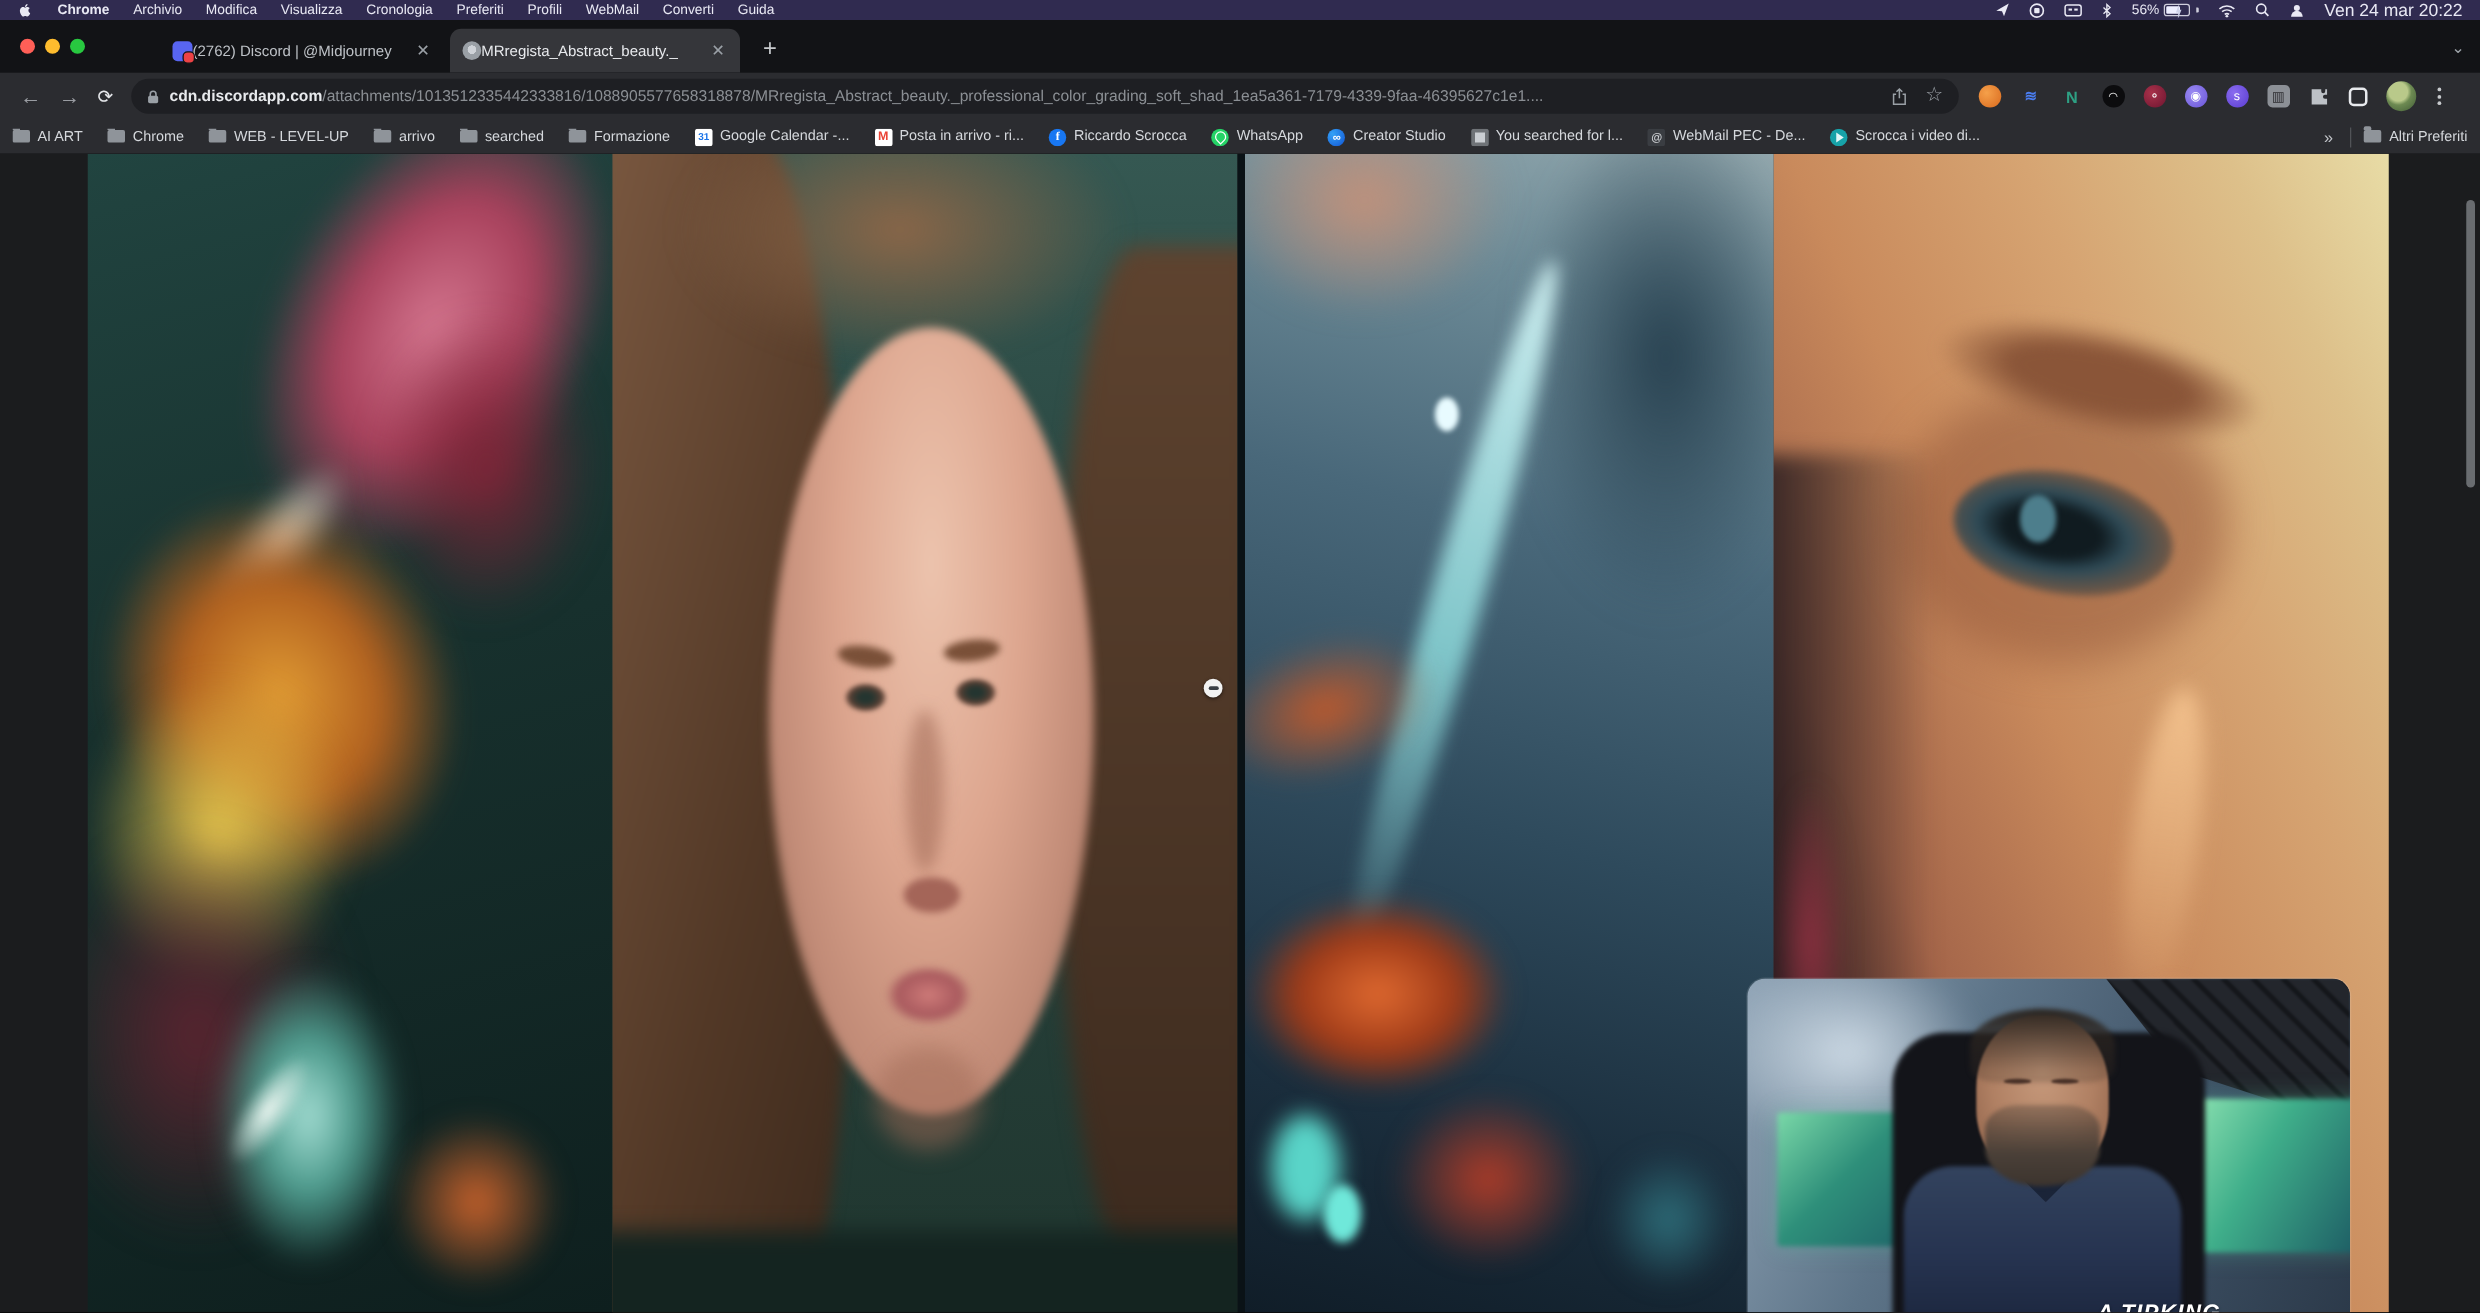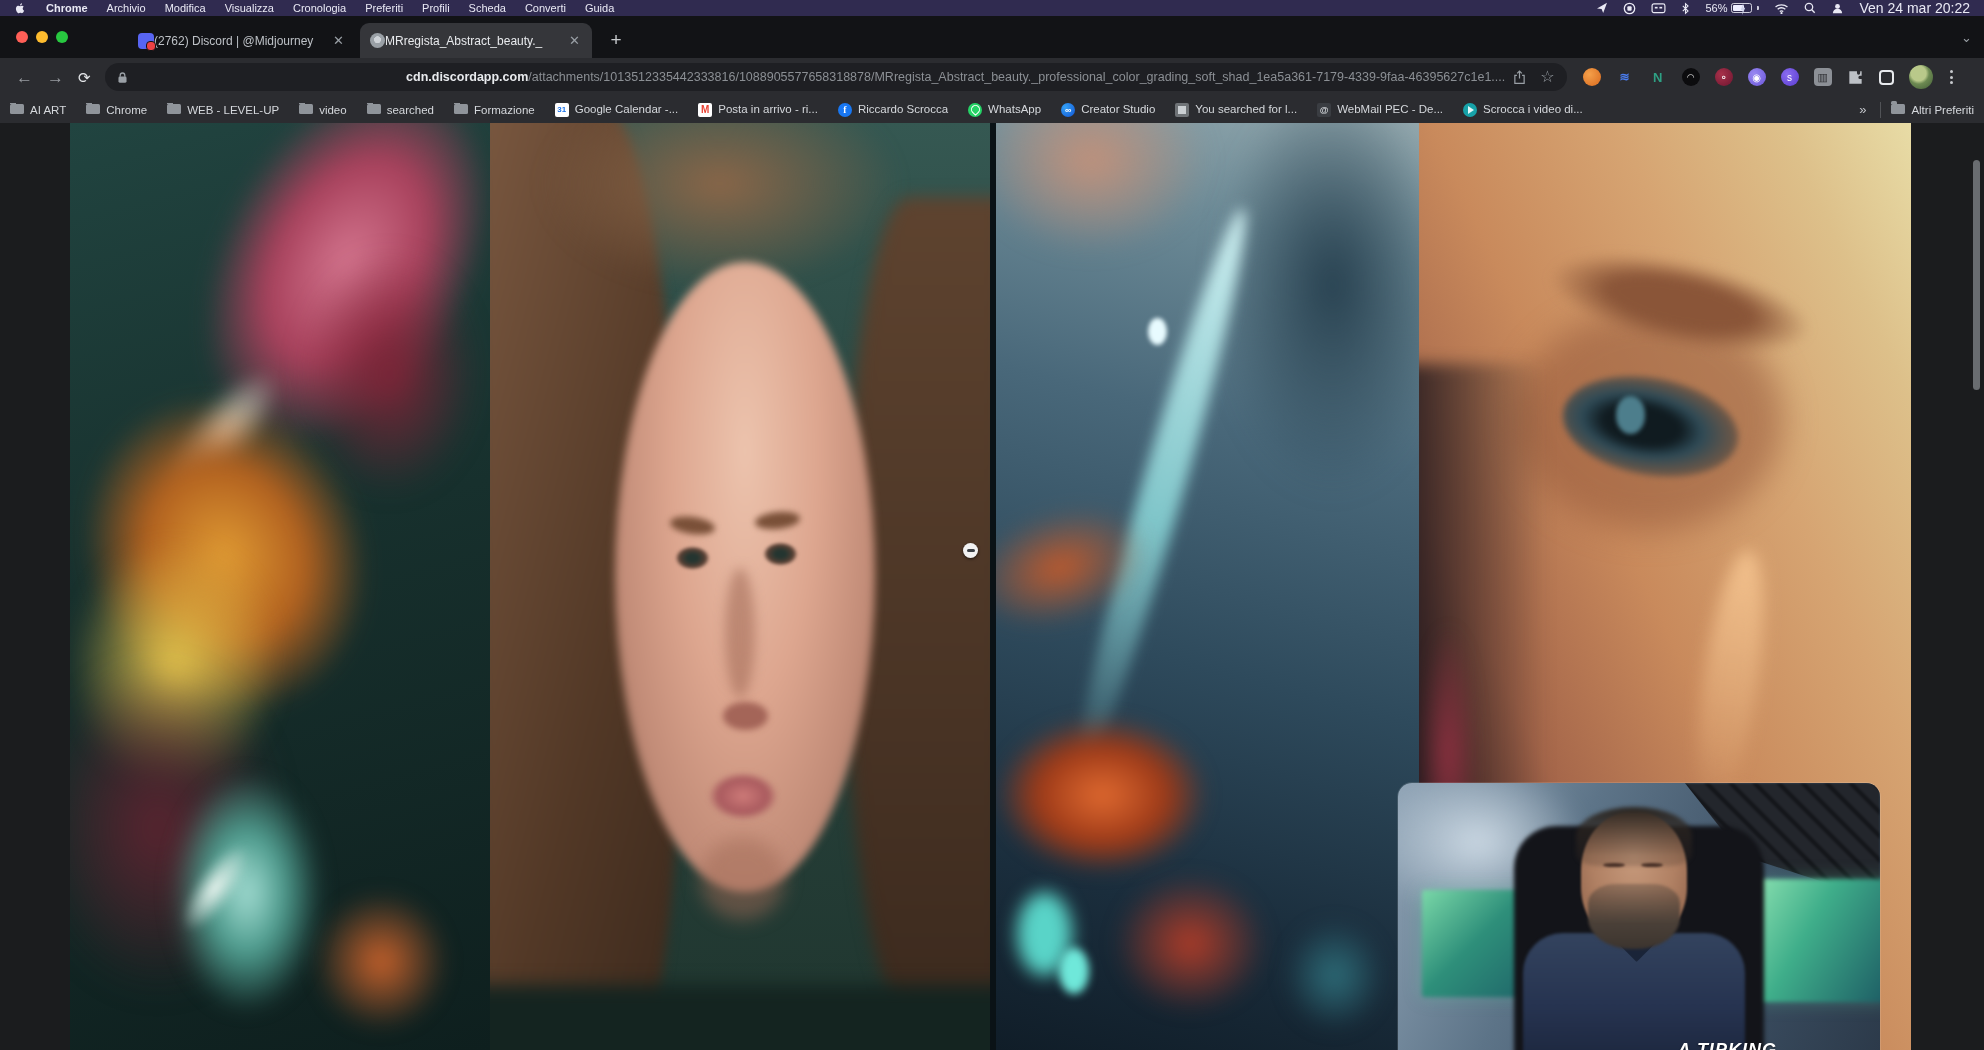--- a/index.html
+++ b/index.html
@@ -42,21 +42,21 @@
   .newtab-btn { position:absolute; left:604px; top:13px; width:24px; height:24px; color:#c7cacd; font-size:19px; line-height:22px; text-align:center; border-radius:50%; }
   .tabsearch { position:absolute; right:12px; top:14px; color:#9aa0a6; font-size:13px; }
 
   
   .toolbar { position:absolute; top:58px; left:0; width:100%; height:38px; background:#2b2c30; display:flex; align-items:center; }
   .navbtns { display:flex; align-items:center; gap:14px; padding:0 14px 0 16px; }
   .navbtn { font-size:17px; color:#9a9da2; line-height:1; }
   .navbtn.reload { color:#e4e6e9; font-size:15px; }
   .omnibox { position:relative; height:28px; flex:1; max-width:1462px; background:#1e1f23; border-radius:14px;
     display:flex; align-items:center; padding:0 12px; gap:8px; }
-  .omni-text { font-size:12.5px; white-space:nowrap; overflow:hidden; text-overflow:ellipsis; flex:1;text-align:right; }
+  .omni-text { font-size:12.5px; white-space:nowrap; overflow:hidden; text-overflow:ellipsis; flex:1; }
   .omni-domain { color:#e8eaed; font-weight:bold; }
   .omni-path { color:#8b8f94; }
   .omni-actions { display:flex; align-items:center; gap:14px; }
   .ext-area { display:flex; align-items:center; gap:15px; padding:0 14px 0 16px; }
   .ext { width:18px; height:18px; border-radius:50%; position:relative; display:flex; align-items:center; justify-content:center; font-size:10px; color:#fff; flex:none; }
   .ext.sq { border-radius:4px; }
   .star { color:#9aa0a6; font-size:16px; line-height:1; }
   .avatar { width:24px; height:24px; border-radius:50%; background:radial-gradient(circle at 40% 35%, #b9c98a 0 35%, #6d8a52 50%, #3f5a35 100%); }
   .dots { display:flex; flex-direction:column; gap:2.5px; padding:0 2px; }
   .dots i { width:3px; height:3px; border-radius:50%; background:#c7cacd; }
@@ -187,21 +187,21 @@
             <path d="M10 3.8c.5-.6.8-1.4.7-2.2-.7 0-1.5.5-2 1.1-.4.5-.8 1.3-.7 2.1.8.1 1.5-.4 2-1z" fill="#e9e9f4"></path>
           </svg>
       </span>
       <span class="mb-item app">Chrome</span>
       <span class="mb-item">Archivio</span>
       <span class="mb-item">Modifica</span>
       <span class="mb-item">Visualizza</span>
       <span class="mb-item">Cronologia</span>
       <span class="mb-item">Preferiti</span>
       <span class="mb-item">Profili</span>
-      <span class="mb-item">Scheda</span>
+      <span class="mb-item">WebMail</span>
       <span class="mb-item">Converti</span>
       <span class="mb-item">Guida</span>
     </div>
     <div class="mb-right">
       <span class="mb-icon">
         <svg width="12" height="12" viewBox="0 0 12 12">
             <path d="M1 6.6L11 .8 7.2 11 5.6 6.9z" fill="#e9e9f4"></path>
           </svg>
       </span>
       <span class="mb-icon">
@@ -331,21 +331,21 @@
       <span class="bm">
           <span class="fold"></span>
           <span>Chrome</span>
         </span>
       <span class="bm">
           <span class="fold"></span>
           <span>WEB - LEVEL-UP</span>
         </span>
       <span class="bm">
           <span class="fold"></span>
-          <span>video</span>
+          <span>arrivo</span>
         </span>
       <span class="bm">
           <span class="fold"></span>
           <span>searched</span>
         </span>
       <span class="bm">
           <span class="fold"></span>
           <span>Formazione</span>
         </span>
       <span class="bm">

